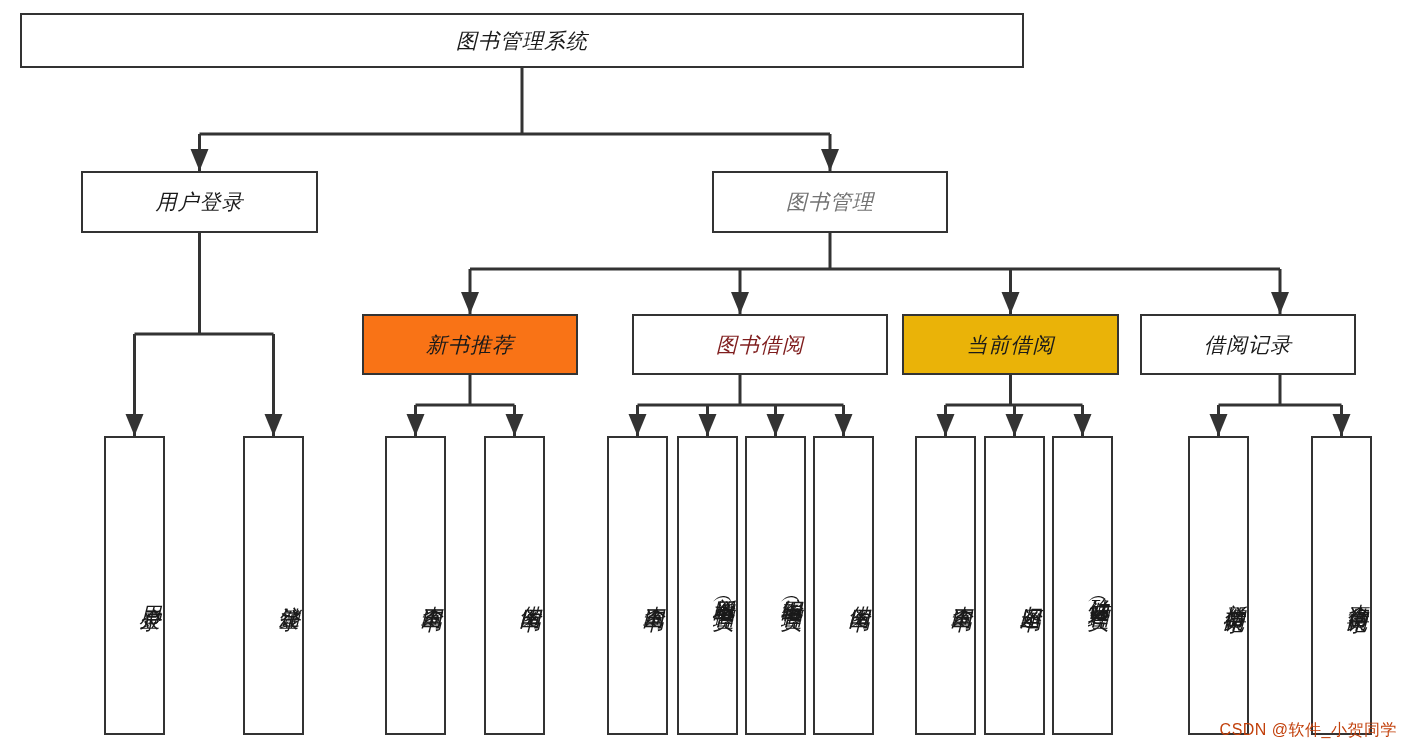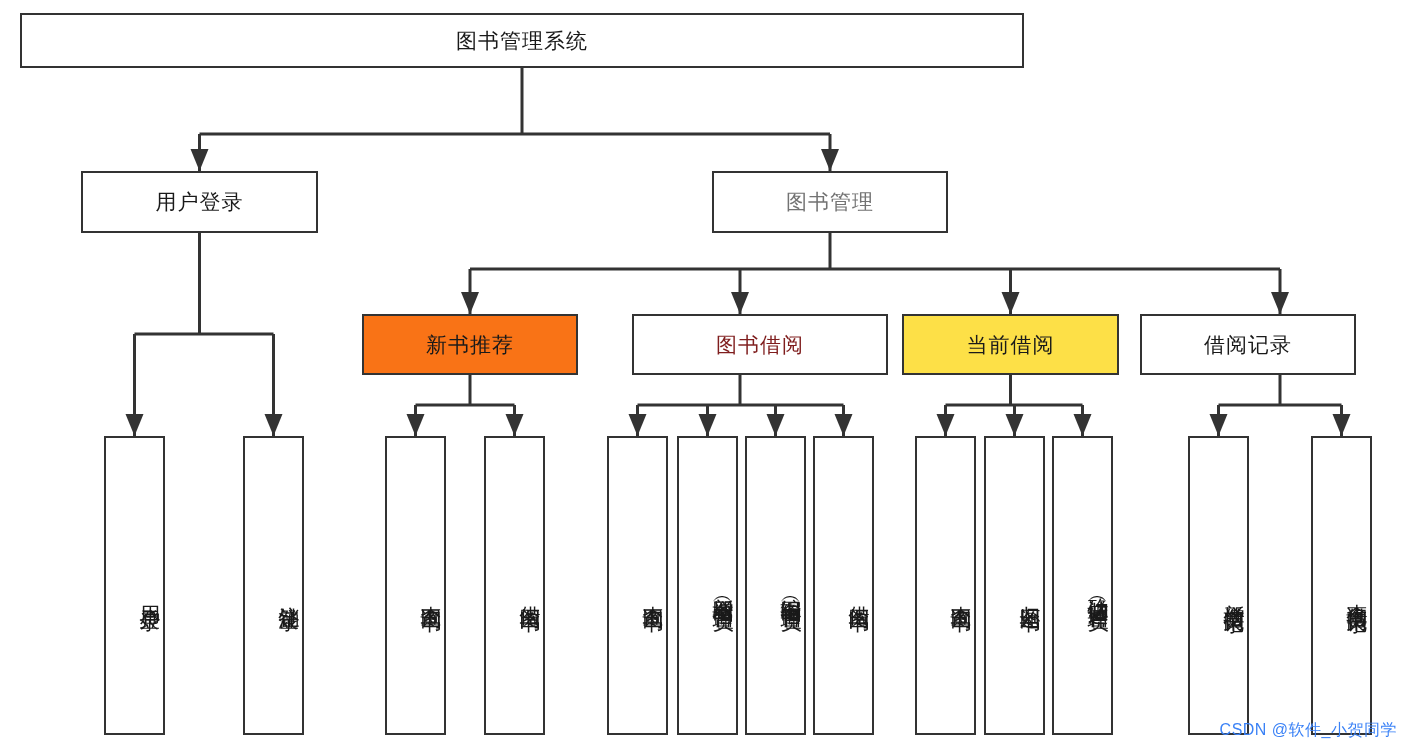--- a/index.html
+++ b/index.html
@@ -28,20 +28,21 @@
   }
   .node {
     position: absolute;
     box-sizing: border-box;
     border: 2px solid #333333;
     background: #ffffff;
     display: flex;
     align-items: center;
     justify-content: center;
     color: #1a1a1a;
+    font-style: italic;
   }
   .node.horizontal {
     font-size: 21px;
     letter-spacing: 1px;
     line-height: 1.2;
   }
   .node.vertical {
     writing-mode: vertical-rl;
     text-orientation: upright;
     font-size: 21px;
@@ -56,21 +57,21 @@
   }
   .node-label {
     display: block;
     white-space: nowrap;
   }
   #watermark {
     position: absolute;
     right: 8px;
     bottom: 6px;
     font-size: 16px;
-    color: #3b82f6;
+    color: #c2410c;
     letter-spacing: 0.5px;
     user-select: none;
   }
 </style>
 </head>
 <body>
 
 <div id="diagram-root">
   <svg class="edges" viewBox="0 0 1405 747" width="1405" height="747" aria-hidden="true">
     <g id="edge-group" stroke="#333333" stroke-width="3" fill="none" stroke-linecap="butt">
@@ -139,21 +140,21 @@
       </div>
       <div class="node horizontal" style="left: 712px; top: 171px; width: 236px; height: 62px; border-color: rgb(51, 51, 51); background: rgb(255, 255, 255); color: #737373;">
         <span class="node-label">图书管理</span>
       </div>
       <div class="node horizontal" style="left: 362px; top: 314px; width: 216px; height: 61px; border-color: rgb(51, 51, 51); background: #f97316; color: rgb(26, 26, 26);">
         <span class="node-label">新书推荐</span>
       </div>
       <div class="node horizontal" style="left: 632px; top: 314px; width: 256px; height: 61px; border-color: rgb(51, 51, 51); background: rgb(255, 255, 255); color: #7f1d1d;">
         <span class="node-label">图书借阅</span>
       </div>
-      <div class="node horizontal" style="left: 902px; top: 314px; width: 217px; height: 61px; border-color: rgb(51, 51, 51); background: #fde047; color: rgb(26, 26, 26);">
+      <div class="node horizontal" style="left: 902px; top: 314px; width: 217px; height: 61px; border-color: rgb(51, 51, 51); background: #eab308; color: rgb(26, 26, 26);">
         <span class="node-label">当前借阅</span>
       </div>
       <div class="node horizontal" style="left: 1140px; top: 314px; width: 216px; height: 61px; border-color: rgb(51, 51, 51); background: rgb(255, 255, 255); color: rgb(26, 26, 26);">
         <span class="node-label">借阅记录</span>
       </div>
       <div class="node vertical" style="left: 104px; top: 436px; width: 61px; height: 299px; border-color: rgb(51, 51, 51); background: rgb(255, 255, 255); color: rgb(26, 26, 26);">
         <span class="node-label">用户登录</span>
       </div>
       <div class="node vertical" style="left: 243px; top: 436px; width: 61px; height: 299px; border-color: rgb(51, 51, 51); background: rgb(255, 255, 255); color: rgb(26, 26, 26);">
         <span class="node-label">注销登录</span>

